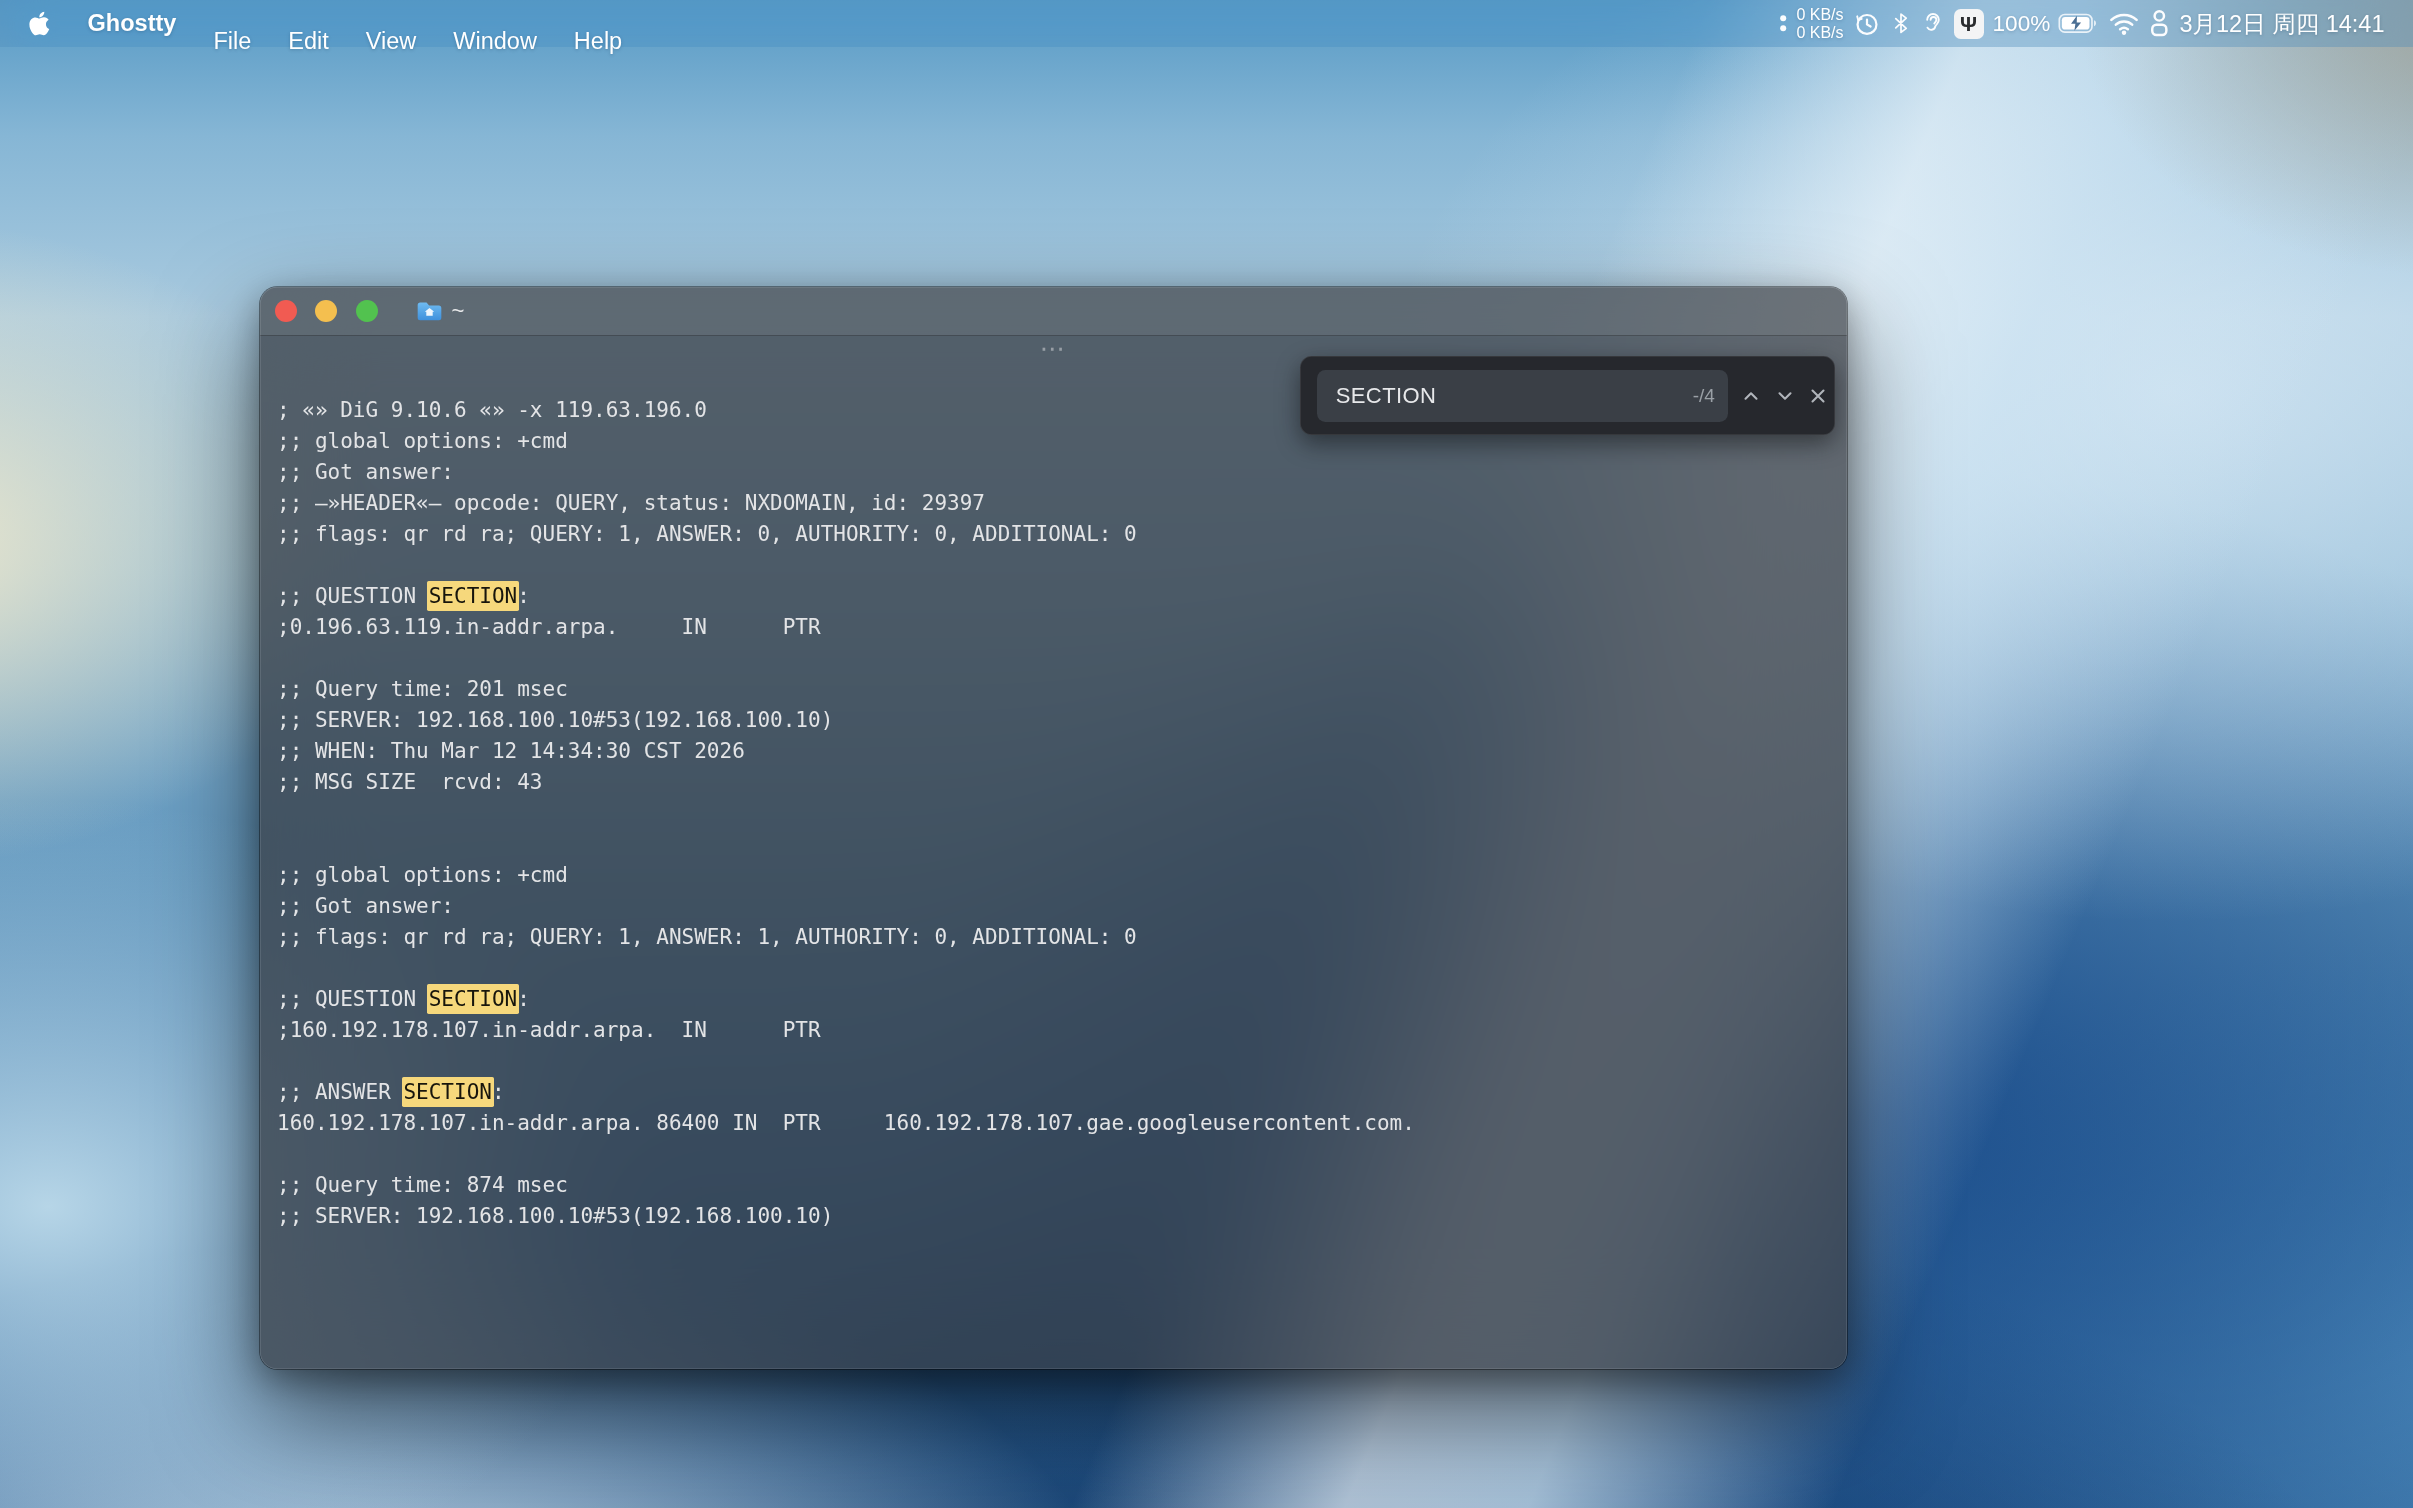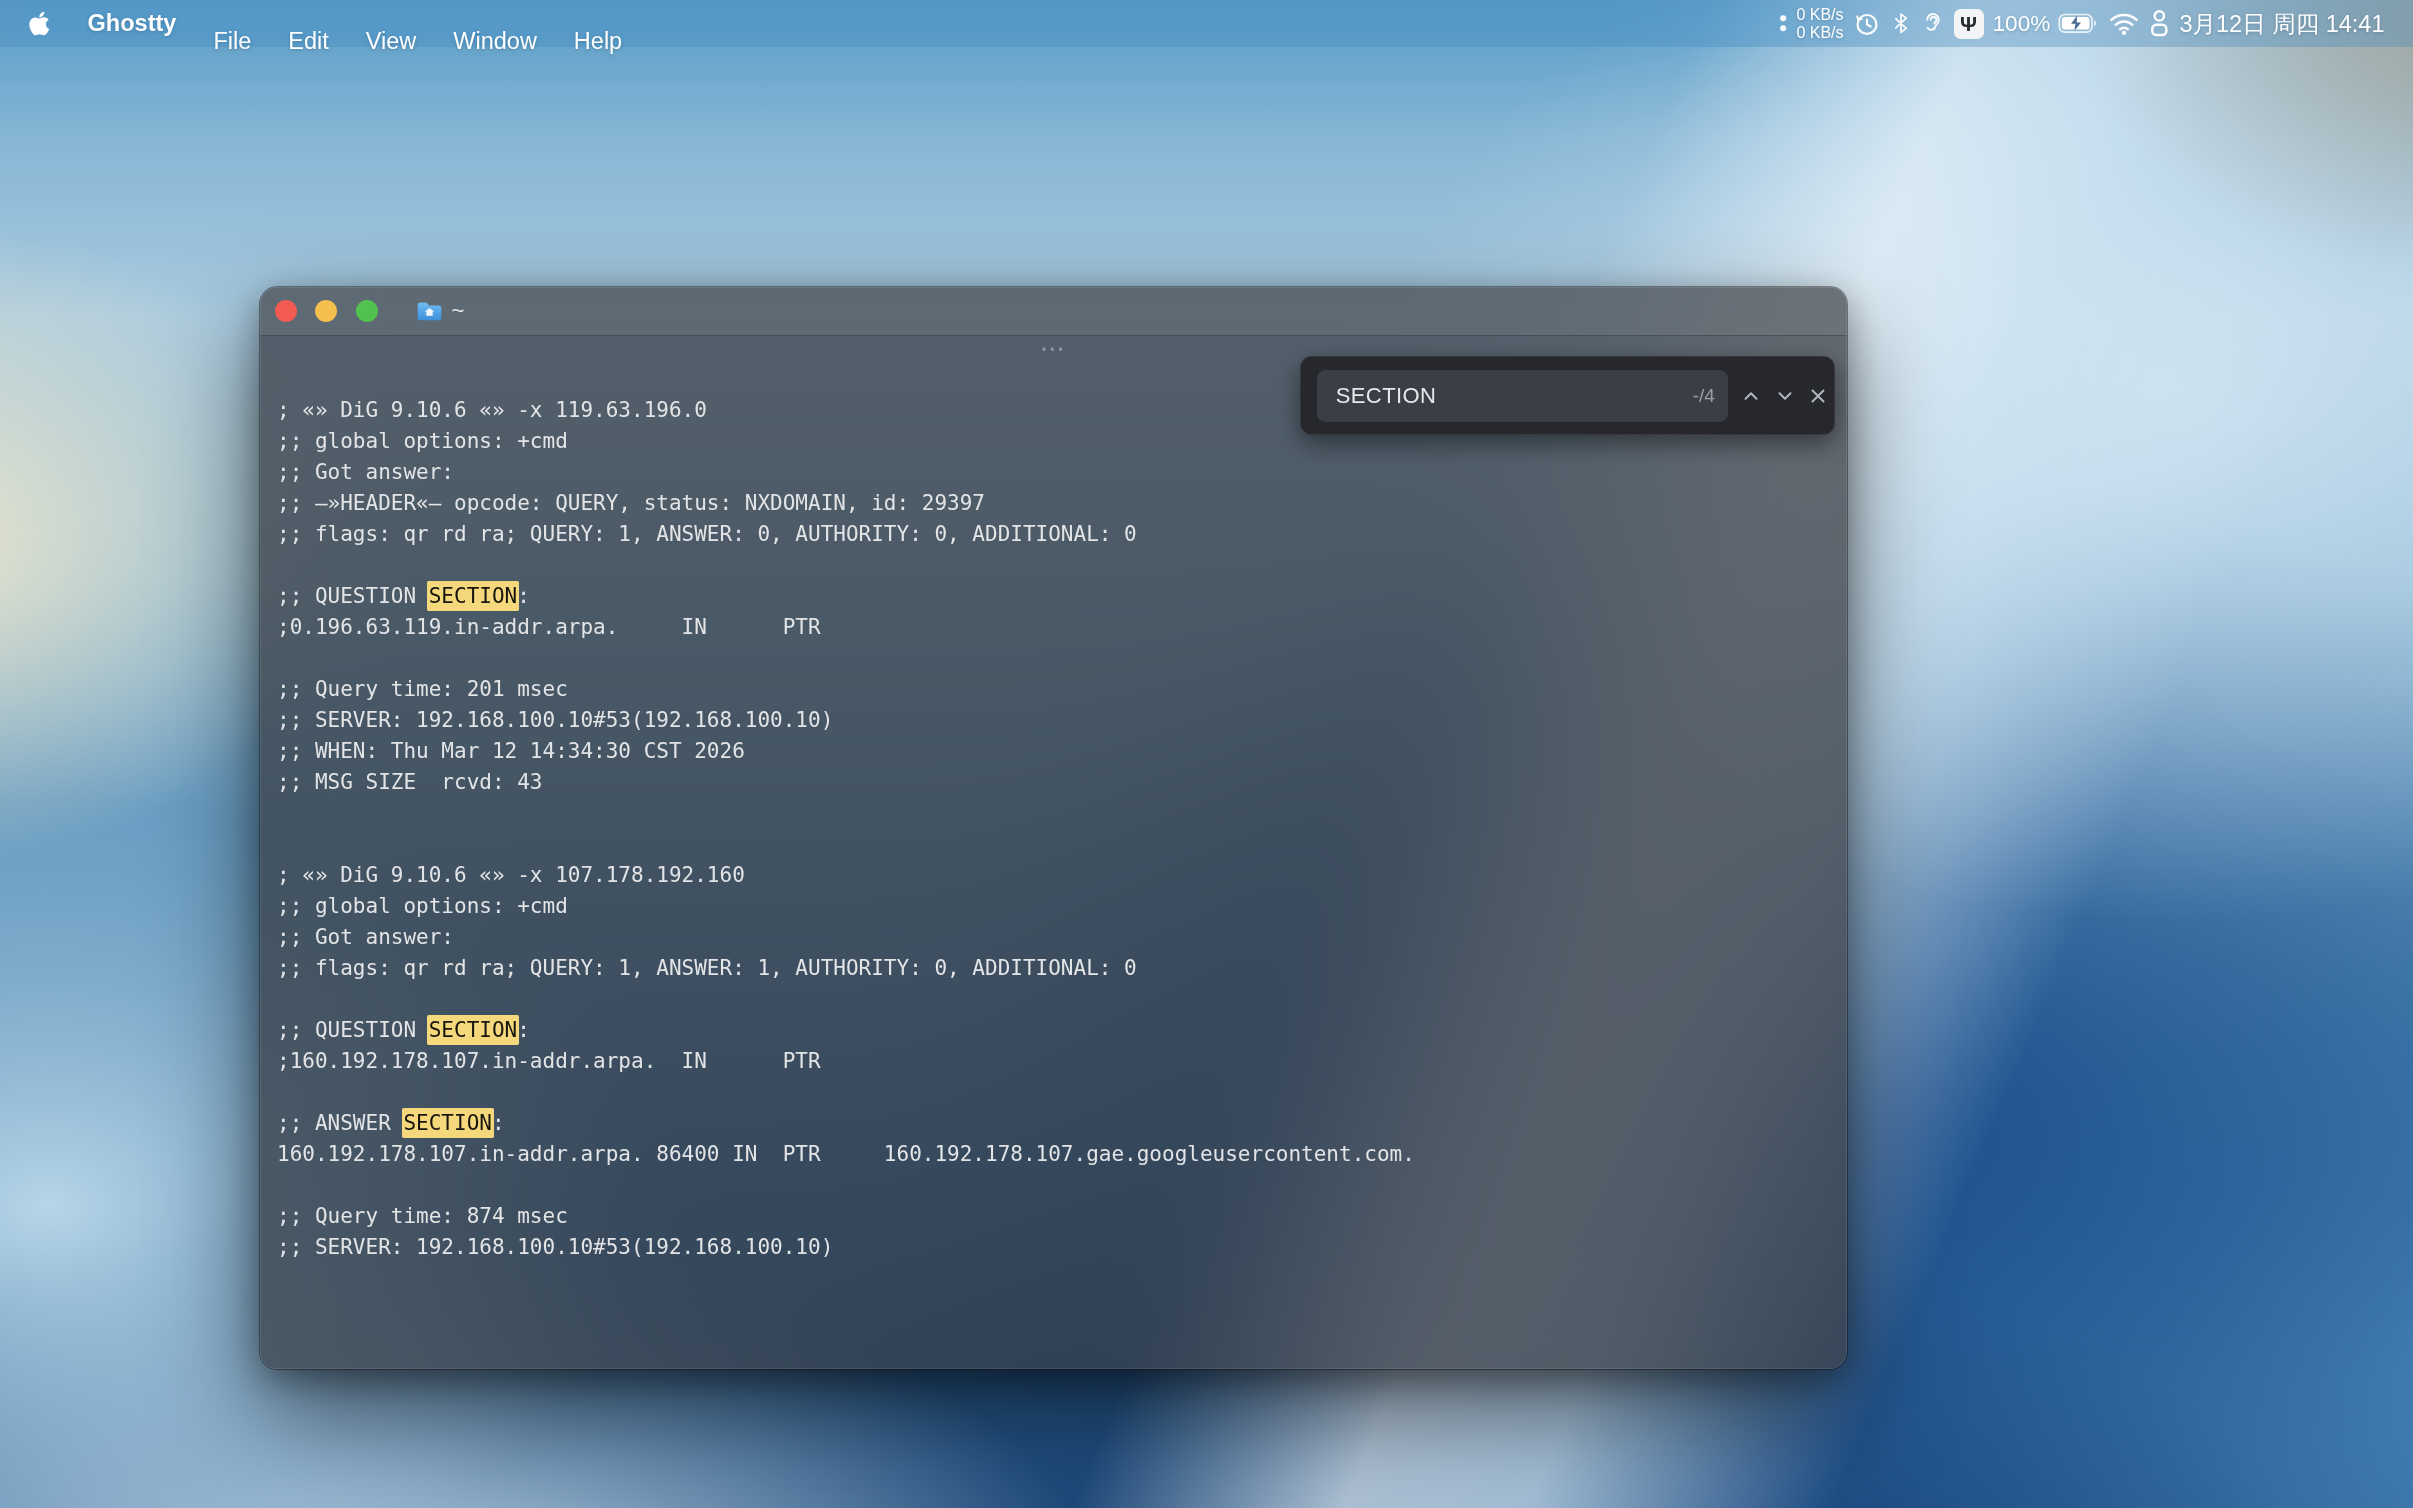--- a/index.html
+++ b/index.html
@@ -210,21 +210,20 @@
         <div class="term-line">&nbsp;</div>
         <div class="term-line"><span>;; QUESTION </span><span class="hl">SECTION</span><span>:</span></div>
         <div class="term-line"><span>;0.196.63.119.in-addr.arpa.     IN      PTR</span></div>
         <div class="term-line">&nbsp;</div>
         <div class="term-line"><span>;; Query time: 201 msec</span></div>
         <div class="term-line"><span>;; SERVER: 192.168.100.10#53(192.168.100.10)</span></div>
         <div class="term-line"><span>;; WHEN: Thu Mar 12 14:34:30 CST 2026</span></div>
         <div class="term-line"><span>;; MSG SIZE  rcvd: 43</span></div>
         <div class="term-line">&nbsp;</div>
         <div class="term-line">&nbsp;</div>
-        <div class="term-line"><span>; «» DiG 9.10.6 «» -x 107.178.192.160</span></div>
         <div class="term-line"><span>;; global options: +cmd</span></div>
         <div class="term-line"><span>;; Got answer:</span></div>
         <div class="term-line"><span>;; flags: qr rd ra; QUERY: 1, ANSWER: 1, AUTHORITY: 0, ADDITIONAL: 0</span></div>
         <div class="term-line">&nbsp;</div>
         <div class="term-line"><span>;; QUESTION </span><span class="hl">SECTION</span><span>:</span></div>
         <div class="term-line"><span>;160.192.178.107.in-addr.arpa.  IN      PTR</span></div>
         <div class="term-line">&nbsp;</div>
         <div class="term-line"><span>;; ANSWER </span><span class="hl">SECTION</span><span>:</span></div>
         <div class="term-line"><span>160.192.178.107.in-addr.arpa. 86400 IN  PTR     160.192.178.107.gae.googleusercontent.com.</span></div>
         <div class="term-line">&nbsp;</div>

